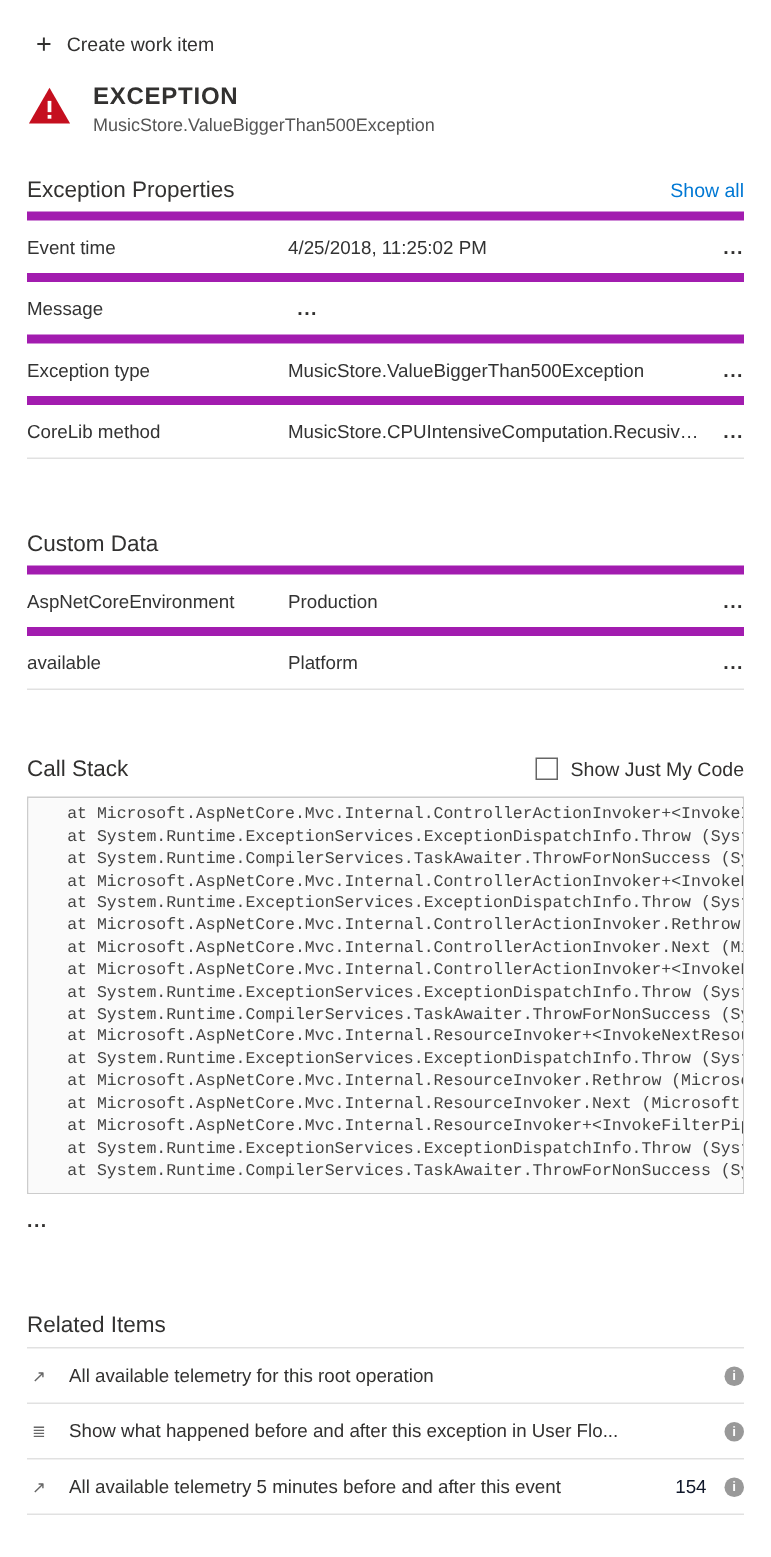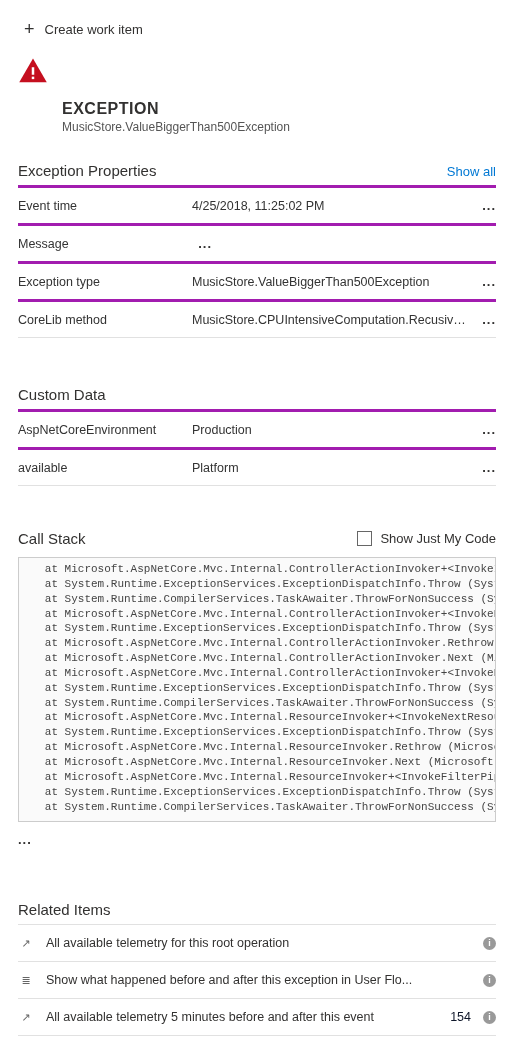--- a/index.html
+++ b/index.html
@@ -30,21 +30,20 @@
       display: flex;
       gap: 14px;
       padding: 4px 18px 14px 18px;
       align-items: flex-start;
     }
     .warn-icon svg { display:block; }
     .exc-title {
       font-weight: 600;
       font-size: 16px;
       letter-spacing: 0.5px;
-      margin-top: 44px;
     }
     .exc-sub {
       font-size: 12px;
       color: #555;
       margin-top: 2px;
     }
     .section {
       padding: 0 18px;
     }
     .section-head {
@@ -58,21 +57,21 @@
       font-weight: 400;
     }
     .showall {
       color: #0078d4;
       font-size: 13px;
       cursor: pointer;
     }
     .row {
       display: flex;
       align-items: center;
-      border-top: 3px solid #a21caf;
+      border-top: 6px solid #a21caf;
       padding: 10px 0;
       min-height: 36px;
     }
     .row:last-child { border-bottom: 1px solid #e1e1e1; }
     .row .key {
       flex: 0 0 174px;
       font-size: 12.5px;
       color: #333;
       padding-right: 8px;
       word-break: break-word;

